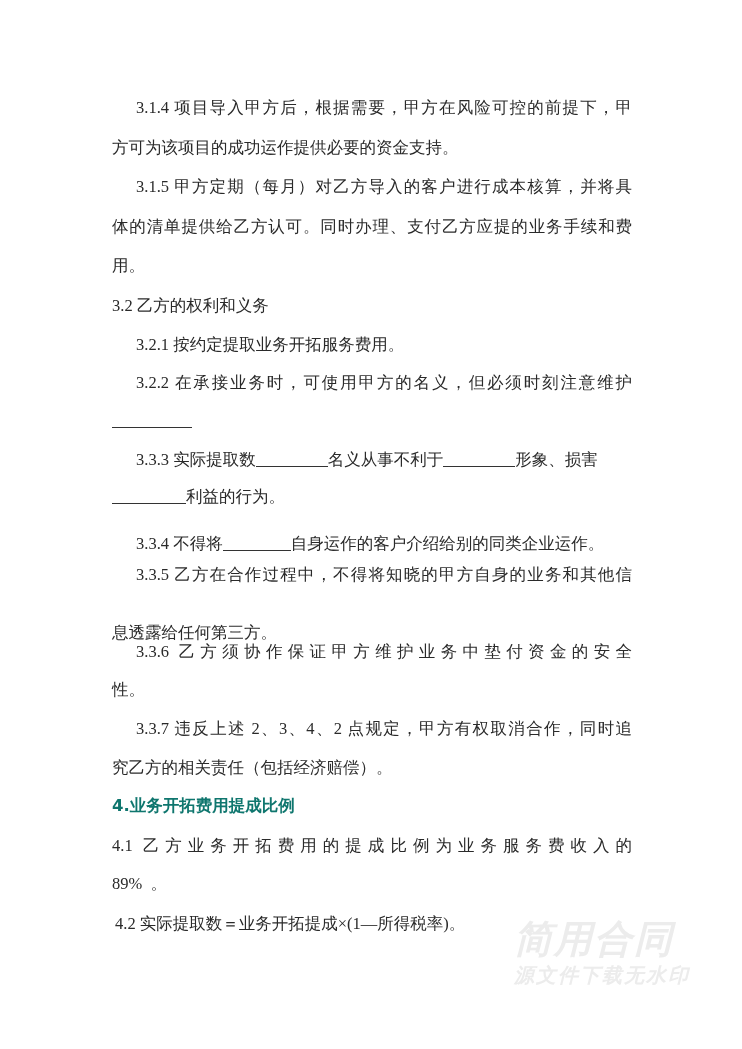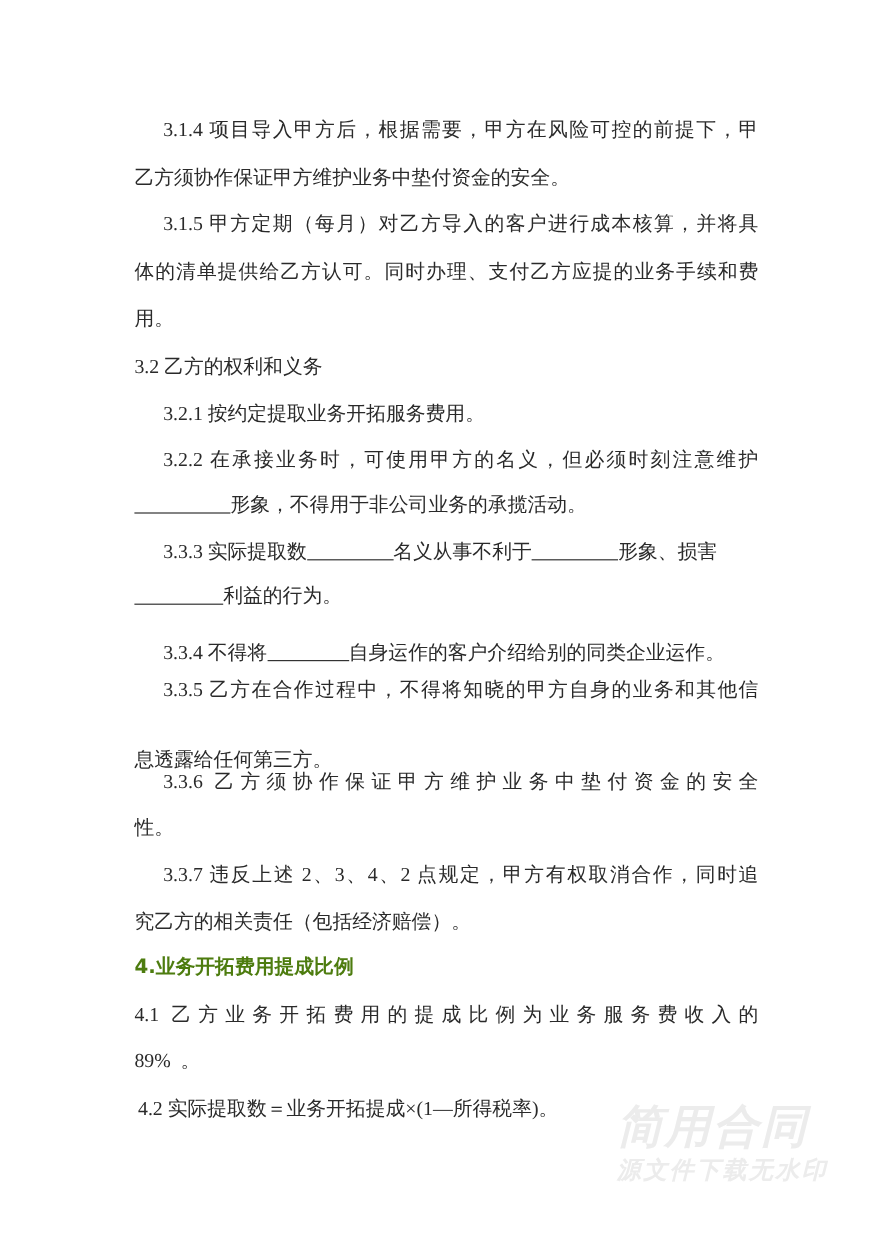--- a/index.html
+++ b/index.html
@@ -8,45 +8,45 @@
       font-family: "DejaVu Serif", "Liberation Serif", serif;
       color: #2a2a2a;
     }
     .page { position: absolute; left: 112px; top: 0; width: 520px; }
     .line {
       position: absolute; left: 0; width: 520px; height: 26px;
       font-size: 16.5px; line-height: 26px; white-space: nowrap; font-family: Liberation Serif, serif;
     }
     .just { text-align: justify; text-align-last: justify; }
     .indent { padding-left: 24px; box-sizing: border-box; }
-    .heading { font-weight: bold; font-family: "DejaVu Sans", "Liberation Sans", sans-serif; color: #4d7c0f; }
+    .heading { font-weight: bold; font-family: "DejaVu Sans", "Liberation Sans", sans-serif; color: #0f766e; }
     .blank { display: inline-block; border-bottom: 1px solid #333; height: 18px; vertical-align: -2px; }
     .wm { position: absolute; font-family: "DejaVu Sans", "Liberation Sans", sans-serif; font-weight: bold; font-style: italic; color: #ececec; white-space: nowrap; }
     .wm1 { left: 514px; top: 914px; font-size: 38px; letter-spacing: 2px; }
     .wm2 { left: 514px; top: 962px; font-size: 20px; letter-spacing: 2px; }
   </style>
 </head>
 <body>
 
 <div class="page">
 
   <div class="line just indent" style="top:95px">3.1.4 项目导入甲方后，根据需要，甲方在风险可控的前提下，甲</div>
-  <div class="line" style="top:135px">乙方须协作保证甲方维护业务中垫付资金的安全。</div>
+  <div class="line" style="top:135px">方可为该项目的成功运作提供必要的资金支持。</div>
 
   <div class="line just indent" style="top:174px">3.1.5 甲方定期（每月）对乙方导入的客户进行成本核算，并将具</div>
   <div class="line just" style="top:214px">体的清单提供给乙方认可。同时办理、支付乙方应提的业务手续和费</div>
   <div class="line" style="top:253px">用。</div>
 
   <div class="line" style="top:293px">3.2 乙方的权利和义务</div>
 
   <div class="line indent" style="top:332px">3.2.1 按约定提取业务开拓服务费用。</div>
 
   <div class="line just indent" style="top:370px">3.2.2 在承接业务时，可使用甲方的名义，但必须时刻注意维护</div>
   <div class="line" style="top:408px">
-    <span class="blank" style="width:80px"></span><span>形象，不得用于非公司业务的承揽活动。</span>
+    <span class="blank" style="width:80px"></span>
   </div>
 
   <div class="line indent" style="top:447px">
     <span>3.3.3 实际提取数</span><span class="blank" style="width:72px"></span><span>名义从事不利于</span><span class="blank" style="width:72px"></span><span>形象、损害</span>
   </div>
   <div class="line" style="top:484px">
     <span class="blank" style="width:74px"></span><span>利益的行为。</span>
   </div>
 
   <div class="line indent" style="top:531px">

